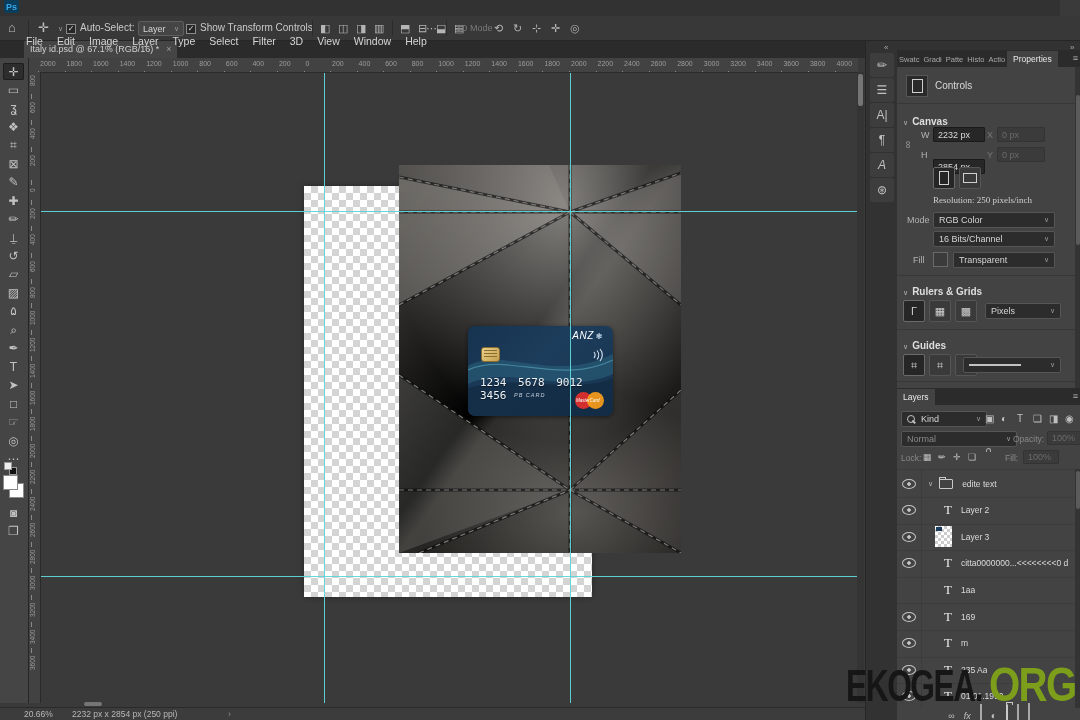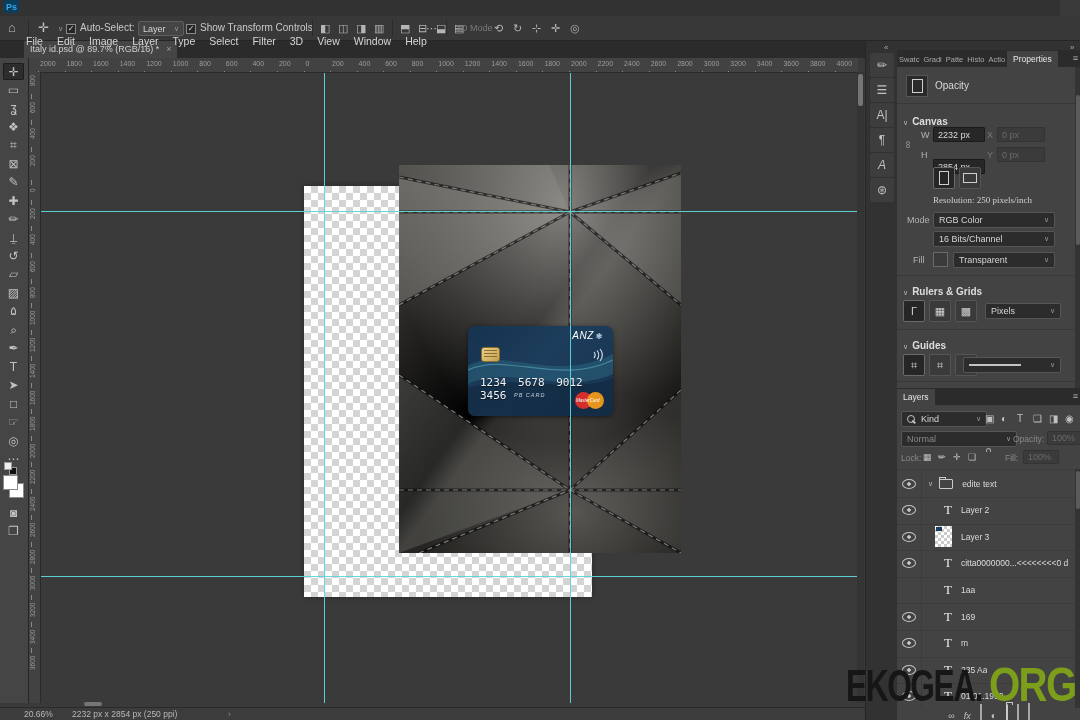--- a/index.html
+++ b/index.html
@@ -167,21 +167,21 @@
     <span class="vsep" style="left:392px;"></span>
     <span id="align-group-2"><span class="ob" style="left: 400px; font-size: 11px; color: rgb(181, 181, 181);">⬒</span><span class="ob" style="left: 418px; font-size: 11px; color: rgb(181, 181, 181);">⊟</span><span class="ob" style="left: 436px; font-size: 11px; color: rgb(181, 181, 181);">⬓</span><span class="ob" style="left: 454px; font-size: 11px; color: rgb(181, 181, 181);">▤</span></span>
     <span class="ob" style="left:426px;font-size:11px;color:#bdbdbd;">⋯</span>
     <span class="vsep" style="left:446px;"></span>
     <span class="ob graytxt" style="left:456px;font-size:9px;">3D Mode</span>
     <span id="icons-3d"><span class="ob" style="left: 494px; font-size: 11px; color: rgb(181, 181, 181);">⟲</span><span class="ob" style="left: 513px; font-size: 11px; color: rgb(181, 181, 181);">↻</span><span class="ob" style="left: 532px; font-size: 11px; color: rgb(181, 181, 181);">⊹</span><span class="ob" style="left: 551px; font-size: 11px; color: rgb(181, 181, 181);">✛</span><span class="ob" style="left: 570px; font-size: 11px; color: rgb(181, 181, 181);">◎</span></span>
   </div>
 
   <div id="tabbar" class="abs">
     <div id="doctab">
-      <span class="t">Italy id.psd @ 89.7% (RGB/16) *</span>
+      <span class="t">Italy id.psd @ 67.1% (RGB/16) *</span>
       <span class="x">×</span>
     </div>
   </div>
 
   <div id="toolbar" class="abs">
       <div class="tool sel" style="top: 5px;">✛</div>
       <div class="tool" style="top: 23.45px;">▭</div>
       <div class="tool" style="top: 41.9px;">ʓ</div>
       <div class="tool" style="top: 60.35px;">❖</div>
       <div class="tool" style="top: 78.8px;">⌗</div>
@@ -387,21 +387,21 @@
           <span class="ptab">Histo</span>
           <span class="ptab">Actio</span>
           <span class="ptab active">Properties</span>
         </span>
       <span class="pmenu">≡</span>
     </div>
     <div id="props" class="panel" style="top:27px;height:321px;">
       <div class="abs" style="left:9px;top:8px;width:20px;height:20px;background:#2a2a2a;border:1px solid #565656;display:flex;align-items:center;justify-content:center;">
           <span class="pageicon"></span>
         </div>
-      <span class="abs plabel" style="left:38px;top:13px;color:#d8d8d8;font-size:10px;">Opacity</span>
+      <span class="abs plabel" style="left:38px;top:13px;color:#d8d8d8;font-size:10px;">Controls</span>
       <div class="hdiv" style="top:36px;"></div>
 
       <div class="abs" style="left:6px;top:44px;"><span class="sarrow">∨</span><span class="sect">Canvas</span></div>
 
       <span class="abs plabel" style="left:8px;top:72px;color:#9a9a9a;font-size:11px;transform:rotate(90deg);">∞</span>
       <span class="abs plabel" style="left:24px;top:63px;">W</span>
       <div class="pinput" style="left:36px;top:60px;width:42px;height:13px;">
           <span>2232 px</span>
         </div>
       <span class="abs plabel" style="left:90px;top:63px;color:#787878;">X</span>

